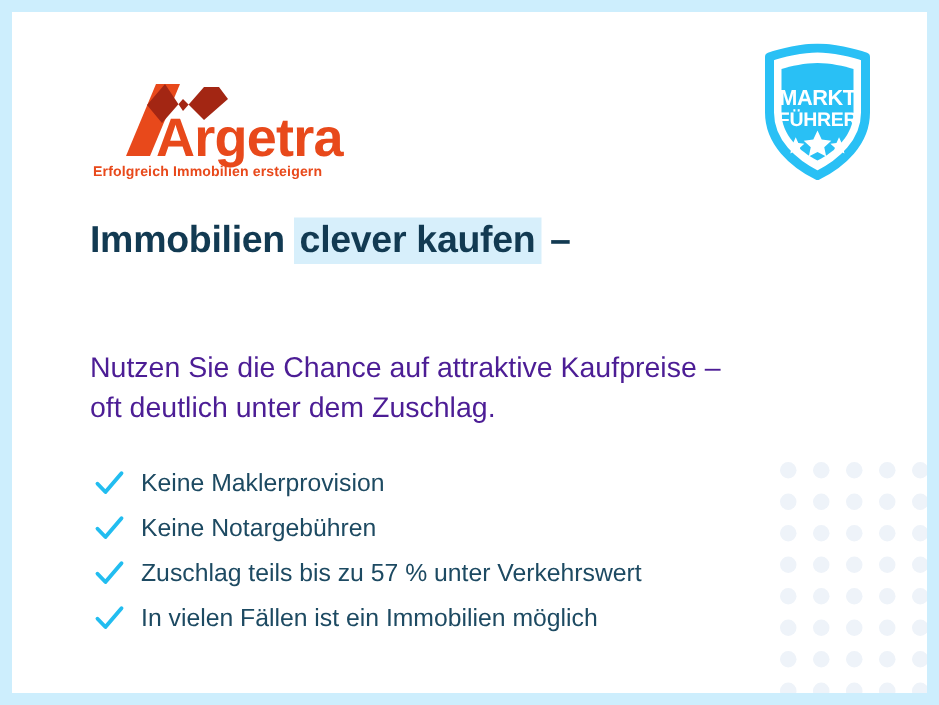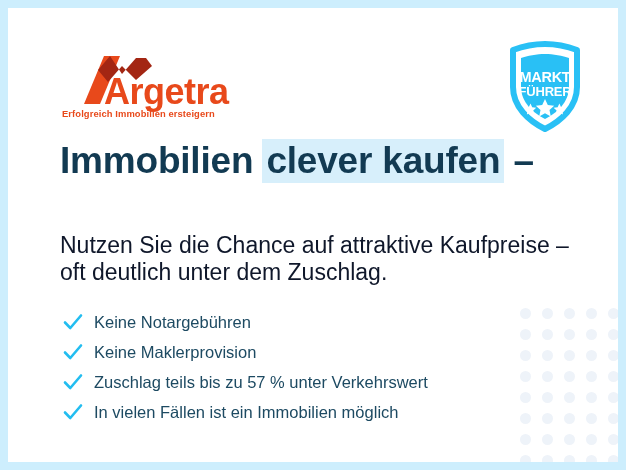--- a/index.html
+++ b/index.html
@@ -50,52 +50,52 @@
     position:absolute;
     left:52px; top:44px;
     width:200px; height:68px;
     z-index:2;
   }
   #logo svg { display:block; }
 
   
   #badge {
     position:absolute;
-    left:491px; top:33px;
+    left:491px; top:21px;
     width:92px; height:92px;
     z-index:2;
   }
   #badge svg { display:block; }
 
   
   #headline {
     position:absolute;
     left:52px; top:135px;
     z-index:2;
-    font-size:37px;
+    font-size:25px;
     font-weight:bold;
     line-height:35px;
     color:#123a52;
     letter-spacing:-0.2px;
     white-space:nowrap;
   }
   #headline .hl {
     background:#d7effb;
     padding:1px 4px 2px 4px;
     margin:0 -1px;
   }
 
   
   #subhead {
     position:absolute;
     left:52px; top:224px;
     z-index:2;
-    font-size:23px;
+    font-size:19px;
     line-height:27px;
-    color:#0f172a;
+    color:#4c1d95;
     white-space:nowrap;
   }
 
   
   #benefits {
     position:absolute;
     left:52px; top:299px;
     z-index:2;
     list-style:none;
   }
@@ -212,29 +212,29 @@
       <span>oft deutlich unter dem Zuschlag.</span>
     </p>
 
     <ul id="benefits">
         <li>
           <span class="check">
             <svg width="22" height="22" viewBox="0 0 22 22" aria-hidden="true">
               <path d="M3 11.5 L8.3 17 L19 4.5" fill="none" stroke="#22bdf0" stroke-width="2.6" stroke-linecap="round" stroke-linejoin="round"></path>
             </svg>
           </span>
+          <span class="txt">Keine Maklerprovision</span>
+        </li>
+        <li>
+          <span class="check">
+            <svg width="22" height="22" viewBox="0 0 22 22" aria-hidden="true">
+              <path d="M3 11.5 L8.3 17 L19 4.5" fill="none" stroke="#22bdf0" stroke-width="2.6" stroke-linecap="round" stroke-linejoin="round"></path>
+            </svg>
+          </span>
           <span class="txt">Keine Notargebühren</span>
-        </li>
-        <li>
-          <span class="check">
-            <svg width="22" height="22" viewBox="0 0 22 22" aria-hidden="true">
-              <path d="M3 11.5 L8.3 17 L19 4.5" fill="none" stroke="#22bdf0" stroke-width="2.6" stroke-linecap="round" stroke-linejoin="round"></path>
-            </svg>
-          </span>
-          <span class="txt">Keine Maklerprovision</span>
         </li>
         <li>
           <span class="check">
             <svg width="22" height="22" viewBox="0 0 22 22" aria-hidden="true">
               <path d="M3 11.5 L8.3 17 L19 4.5" fill="none" stroke="#22bdf0" stroke-width="2.6" stroke-linecap="round" stroke-linejoin="round"></path>
             </svg>
           </span>
           <span class="txt">Zuschlag teils bis zu 57 % unter Verkehrswert</span>
         </li>
         <li>

